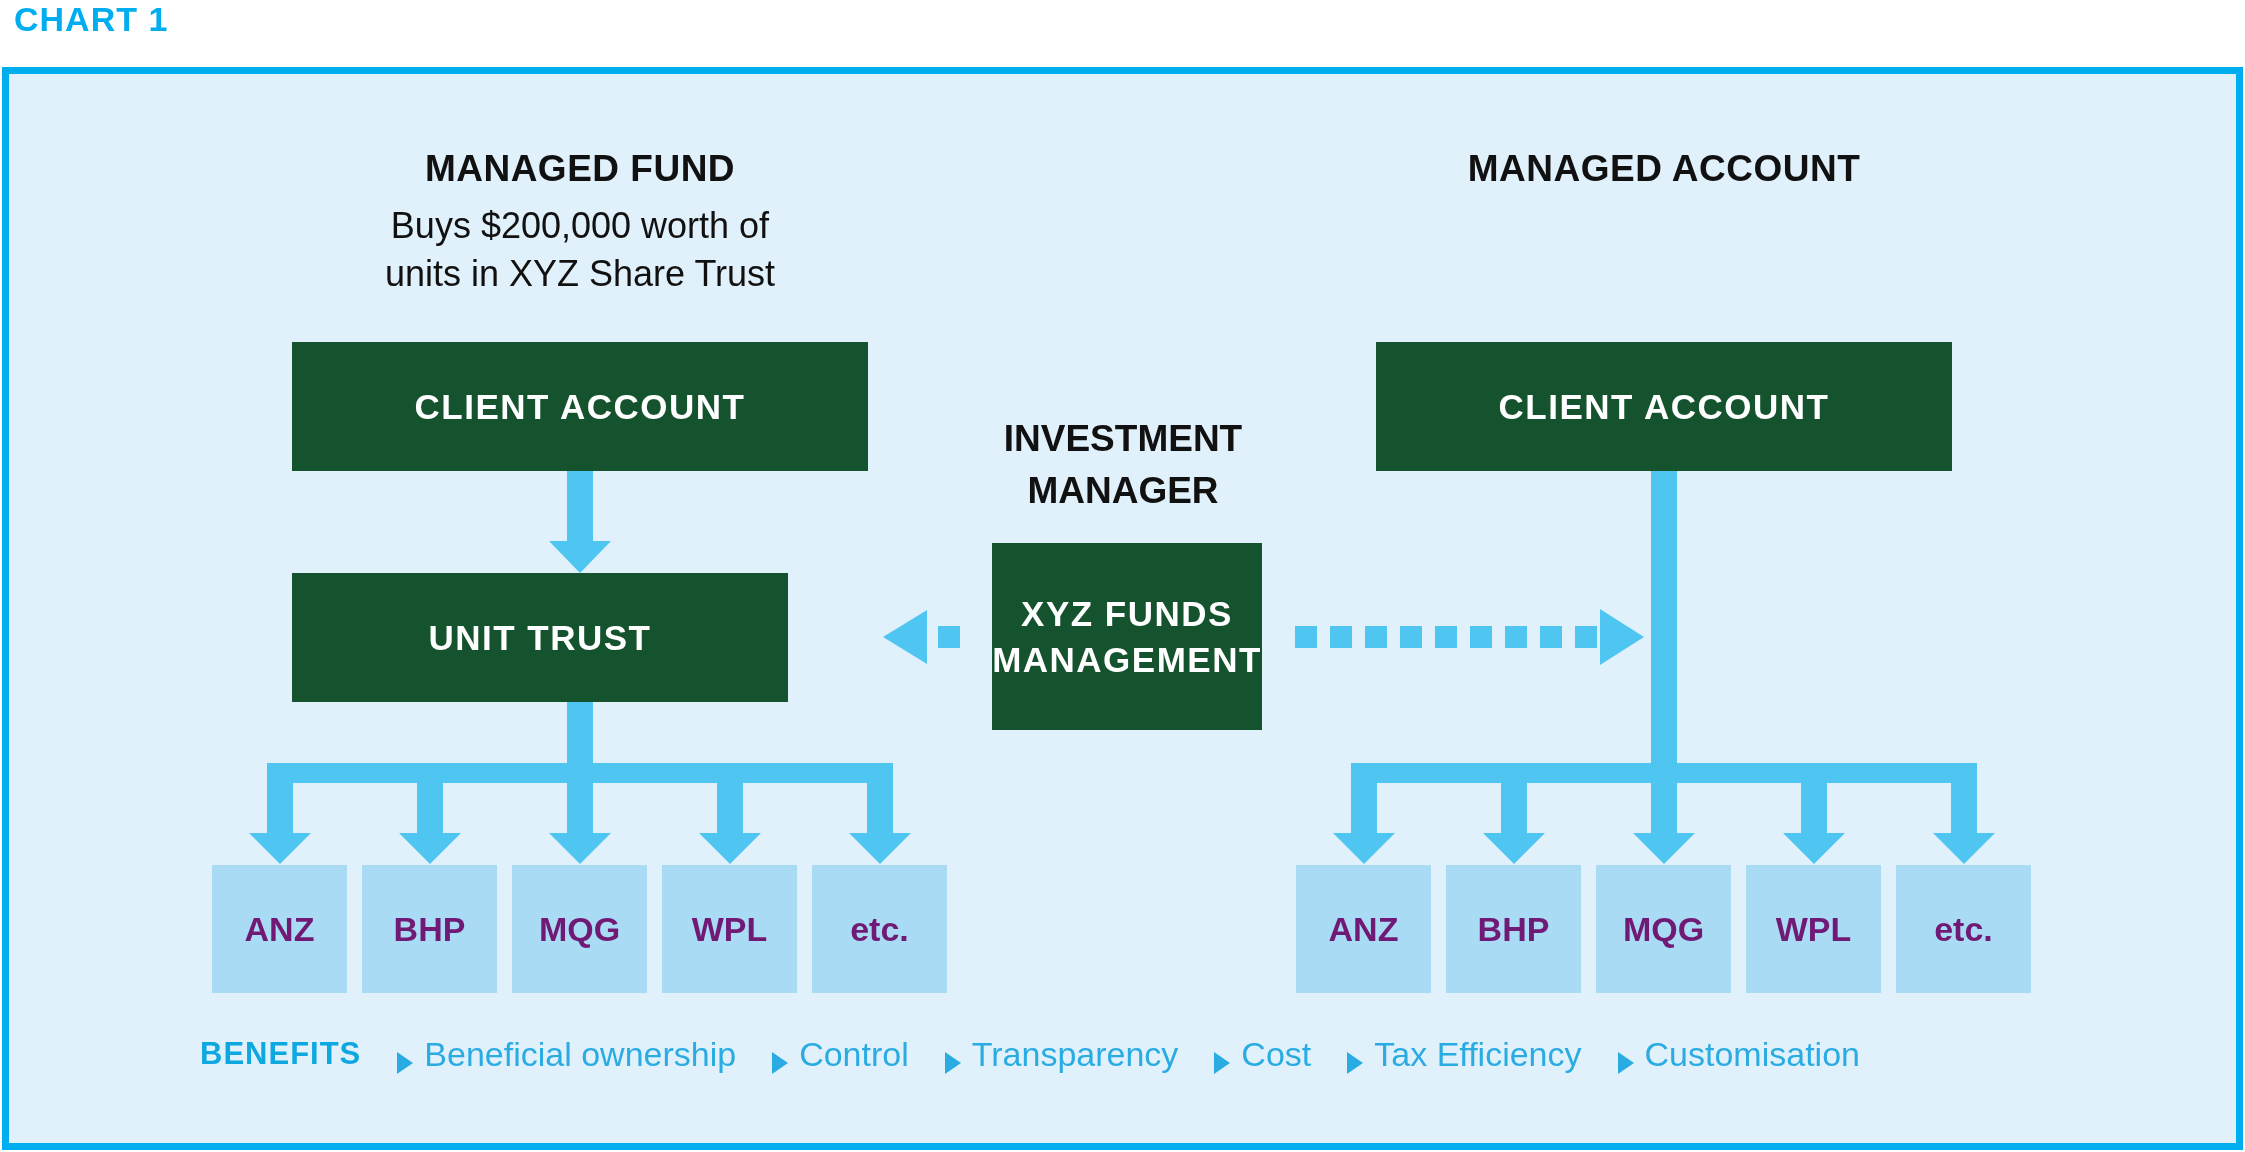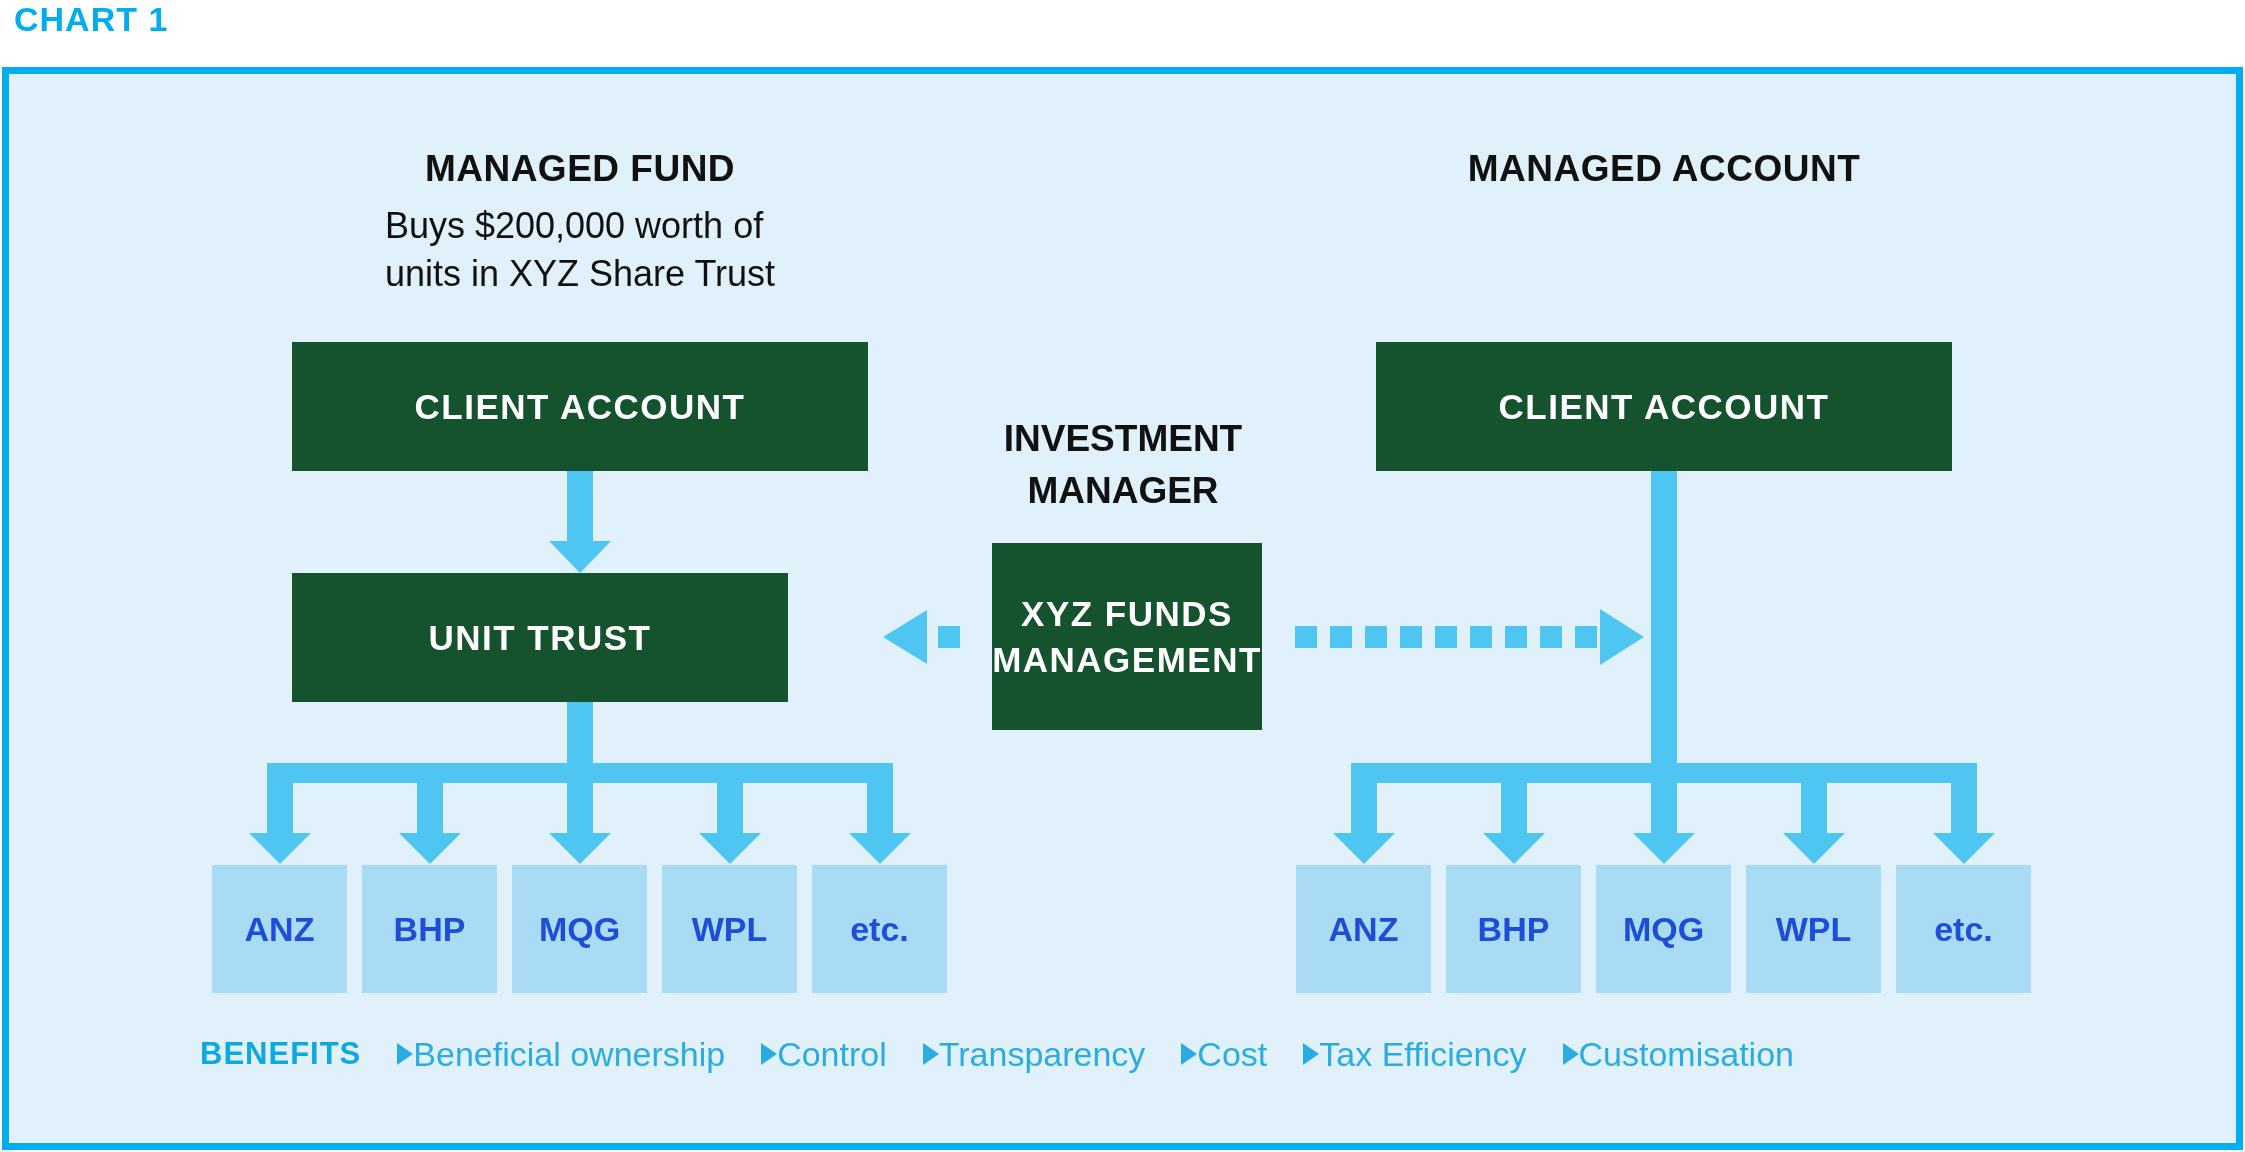--- a/index.html
+++ b/index.html
@@ -9,40 +9,40 @@
   }
   .chart-title {
     position:absolute; left:14px; top:0px;
     font-size:34px; font-weight:bold; color:#00AEEF; letter-spacing:1px;
   }
   .panel {
     position:absolute; left:2px; top:67px; width:2241px; height:1083px;
     box-sizing:border-box; background:#E1F1FB; border:7px solid #00AEEF;
   }
   .connectors { position:absolute; left:0; top:0; }
-  .node { position:absolute; display:flex; align-items:center; justify-content:center; text-align:left; }
+  .node { position:absolute; display:flex; align-items:center; justify-content:center; text-align:center; }
   .big-box {
     background:#14532d; color:#ffffff; font-weight:bold; font-size:35px;
     letter-spacing:1.5px; flex-direction:column; line-height:1.3;
   }
   .holding-box {
-    background:#A9DCF4; color:#1d4ed8; font-weight:bold; font-size:34px;
+    background:#A9DCF4; color:#701a75; font-weight:bold; font-size:34px;
     width:135px; height:128px; top:865px;
   }
   .col-heading { flex-direction:column; color:#111111; }
   .col-heading .h { font-size:37px; font-weight:bold; margin-bottom:12px; letter-spacing:0.5px; }
   .col-heading .s { font-size:36px; line-height:1.32; display:block; }
   .mid-heading { flex-direction:column; color:#111111; font-size:37px; font-weight:bold; line-height:1.4; }
   .mid-heading span { display:block; }
   .benefits {
     position:absolute; left:200px; top:1028px; height:52px;
     display:flex; align-items:center; gap:36px;
   }
   .benefits-label { font-size:31px; font-weight:bold; color:#0EA8E1; letter-spacing:1px; }
-  .benefit { display:flex; align-items:center; }
+  .benefit { display:flex; align-items:flex-end; gap:11px; }
   .benefit .txt { font-size:34px; color:#2AACE3; }
   .tri {
     width:0; height:0; display:inline-block;
     border-left:16px solid #2AACE3; border-top:11px solid transparent; border-bottom:11px solid transparent;
   }
 </style>
 </head>
 <body>
 
 <div class="stage">

